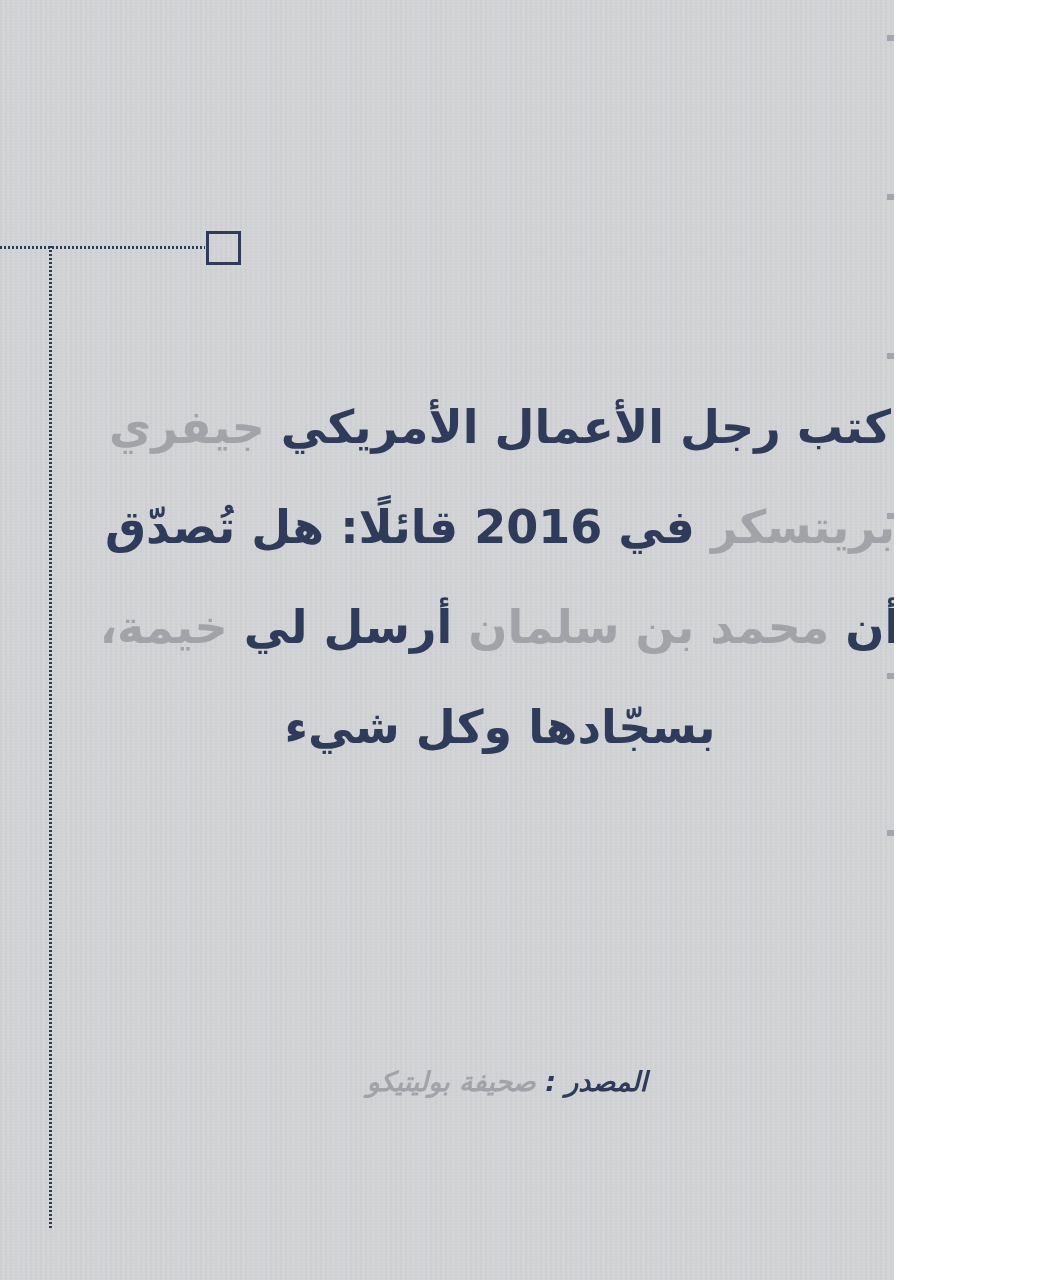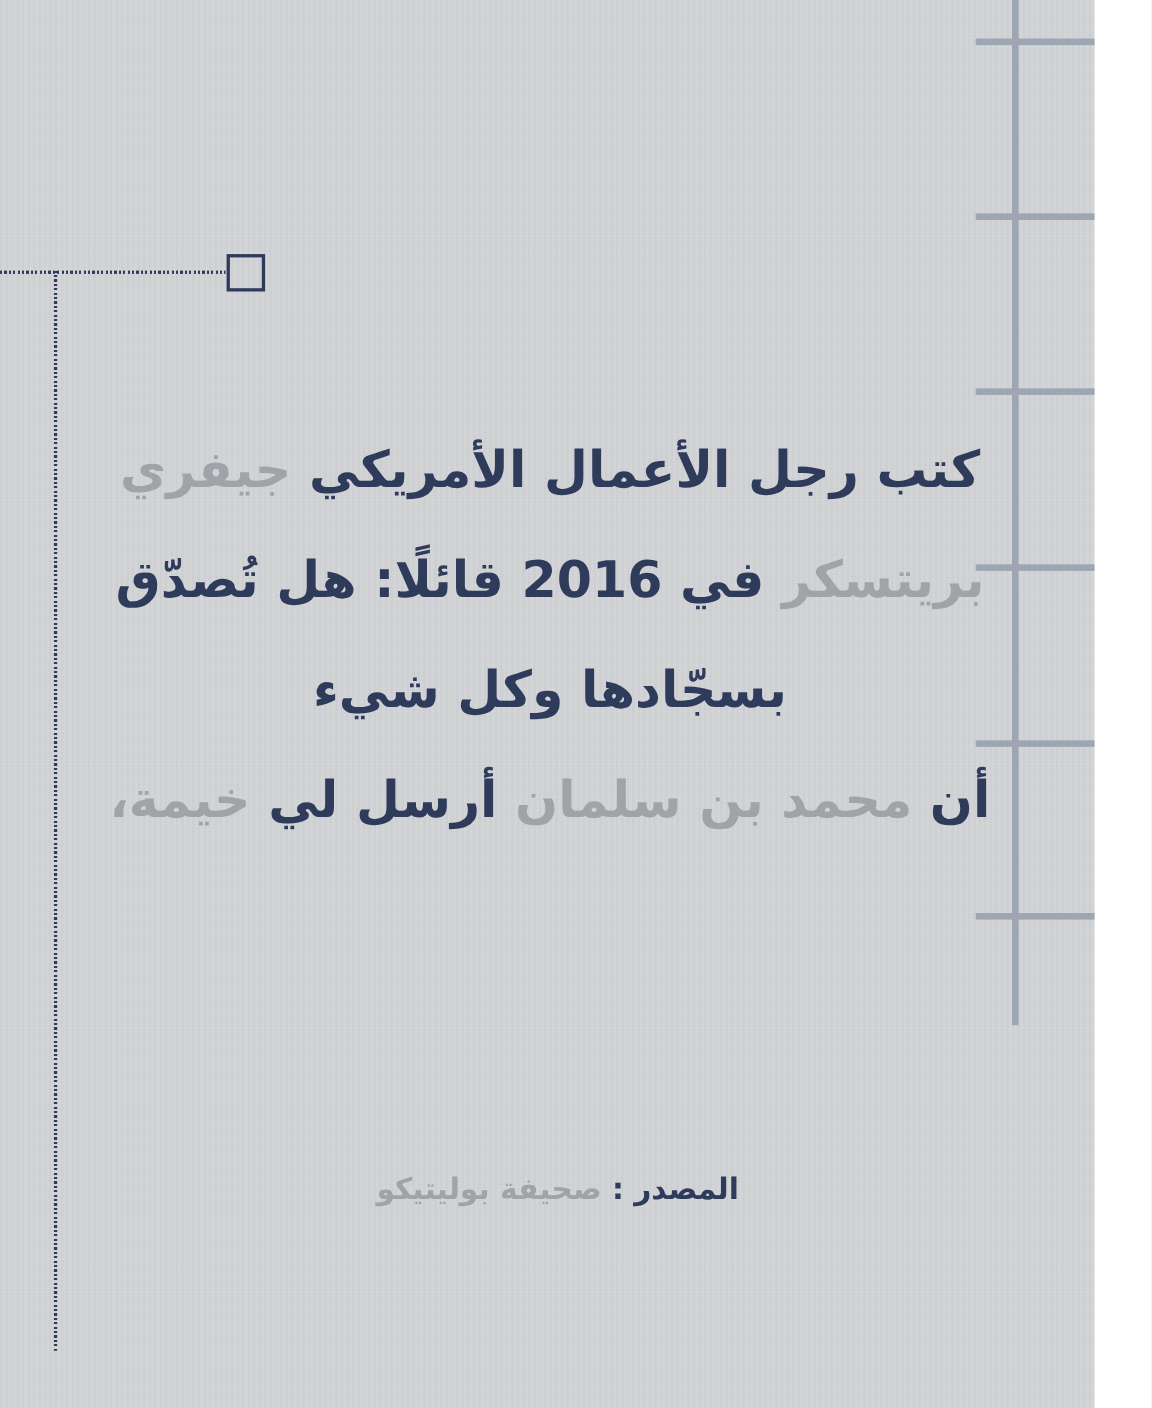--- a/index.html
+++ b/index.html
@@ -2,21 +2,21 @@
 <html lang="ar"><head>
 <meta charset="utf-8">
 <style>
   html,body{margin:0;padding:0;}
   body{
     font-family:"DejaVu Sans", sans-serif;
     -webkit-font-smoothing:antialiased;
   }
   .canvas{
     position:relative;
-    width:995px;
+    width:894px;
     height:1280px;
     overflow:hidden;
     background-color:#d2d3d5;
     background-image:
       repeating-linear-gradient(0deg, rgba(255,255,255,0.05) 0px, rgba(255,255,255,0.05) 1px, transparent 1px, transparent 3px),
       repeating-linear-gradient(90deg, rgba(120,125,135,0.05) 0px, rgba(120,125,135,0.05) 2px, transparent 2px, transparent 5px);
   }
 
   
   .grid-vline{
@@ -51,21 +51,21 @@
     color:#2e3b5a;
   }
   .quote-line{height:100px; white-space:nowrap;}
   .t-navy{color:#2e3b5a;}
   .t-gray{color:#a1a3a8;}
 
   
   .source{
     position:absolute; top:1062px; left:60px; width:894px;
     direction:rtl; text-align:center;
-    font-weight:700; font-size:27px; line-height:40px;
+    font-weight:700; font-size:27px; line-height:40px;font-style:italic;
   }
 </style>
 </head>
 <body>
 
 <div class="canvas">
 
   <div>
     <div class="grid-vline"></div>
     <div class="grid-hline hl-0"></div>
@@ -81,24 +81,24 @@
   <div class="square-outline"></div>
 
   <div class="quote">
     <div class="quote-line">
       <span class="t-navy">كتب رجل الأعمال الأمريكي </span><span class="t-gray">جيفري</span>
     </div>
     <div class="quote-line">
       <span class="t-gray">بريتسكر </span><span class="t-navy">في 2016 قائلًا: هل تُصدّق</span>
     </div>
     <div class="quote-line">
-      <span class="t-navy">بسجّادها وكل شيء</span>
+      <span class="t-navy">أن </span><span class="t-gray">محمد بن سلمان </span><span class="t-navy">أرسل لي </span><span class="t-gray">خيمة،</span>
     </div>
     <div class="quote-line">
-      <span class="t-navy">أن </span><span class="t-gray">محمد بن سلمان </span><span class="t-navy">أرسل لي </span><span class="t-gray">خيمة،</span>
+      <span class="t-navy">بسجّادها وكل شيء</span>
     </div>
   </div>
 
   <div class="source">
     <span class="t-navy">المصدر : </span><span class="t-gray">صحيفة بوليتيكو</span>
   </div>
 
 </div>
 
 </body></html>

